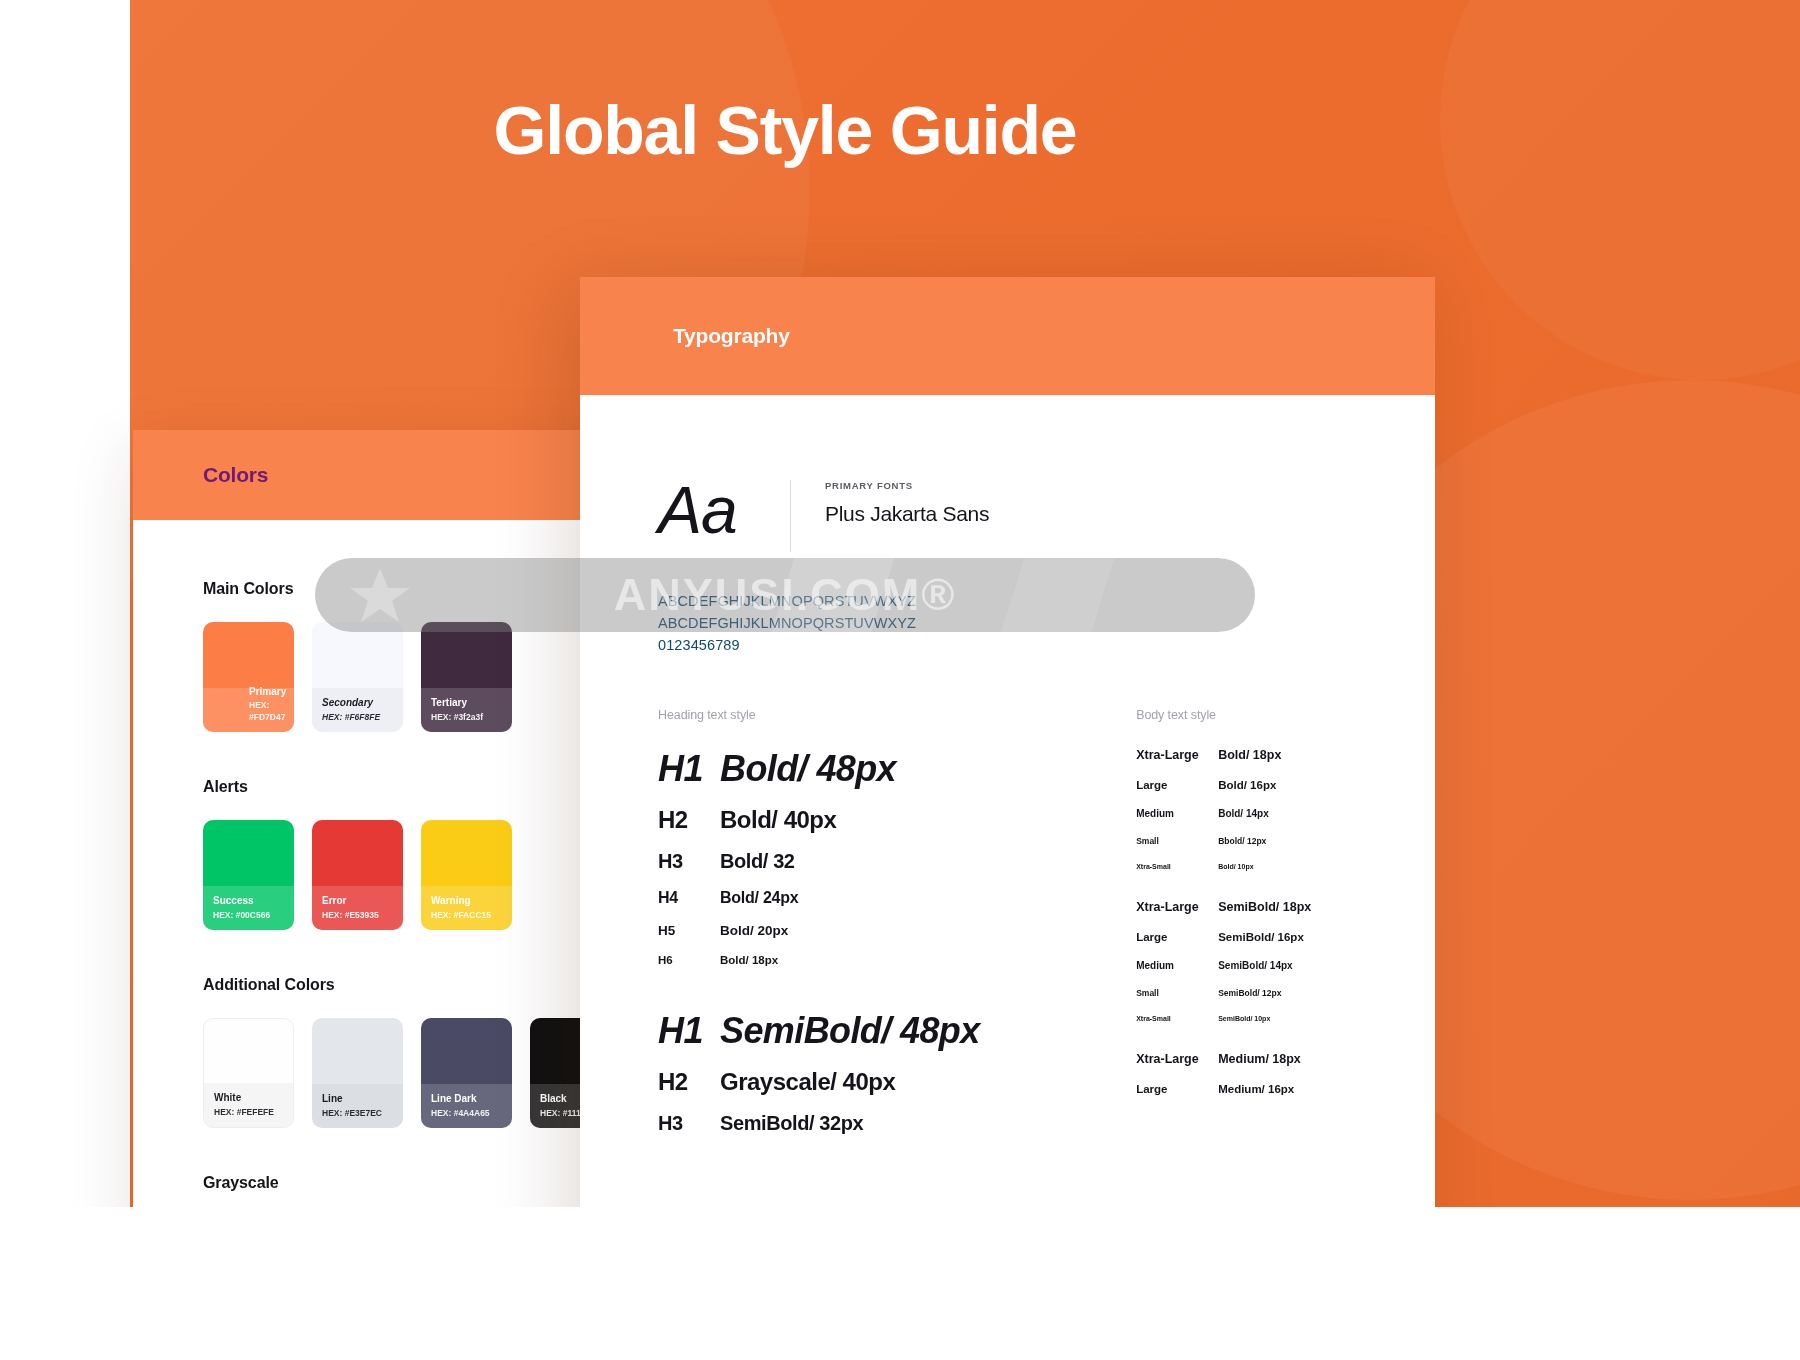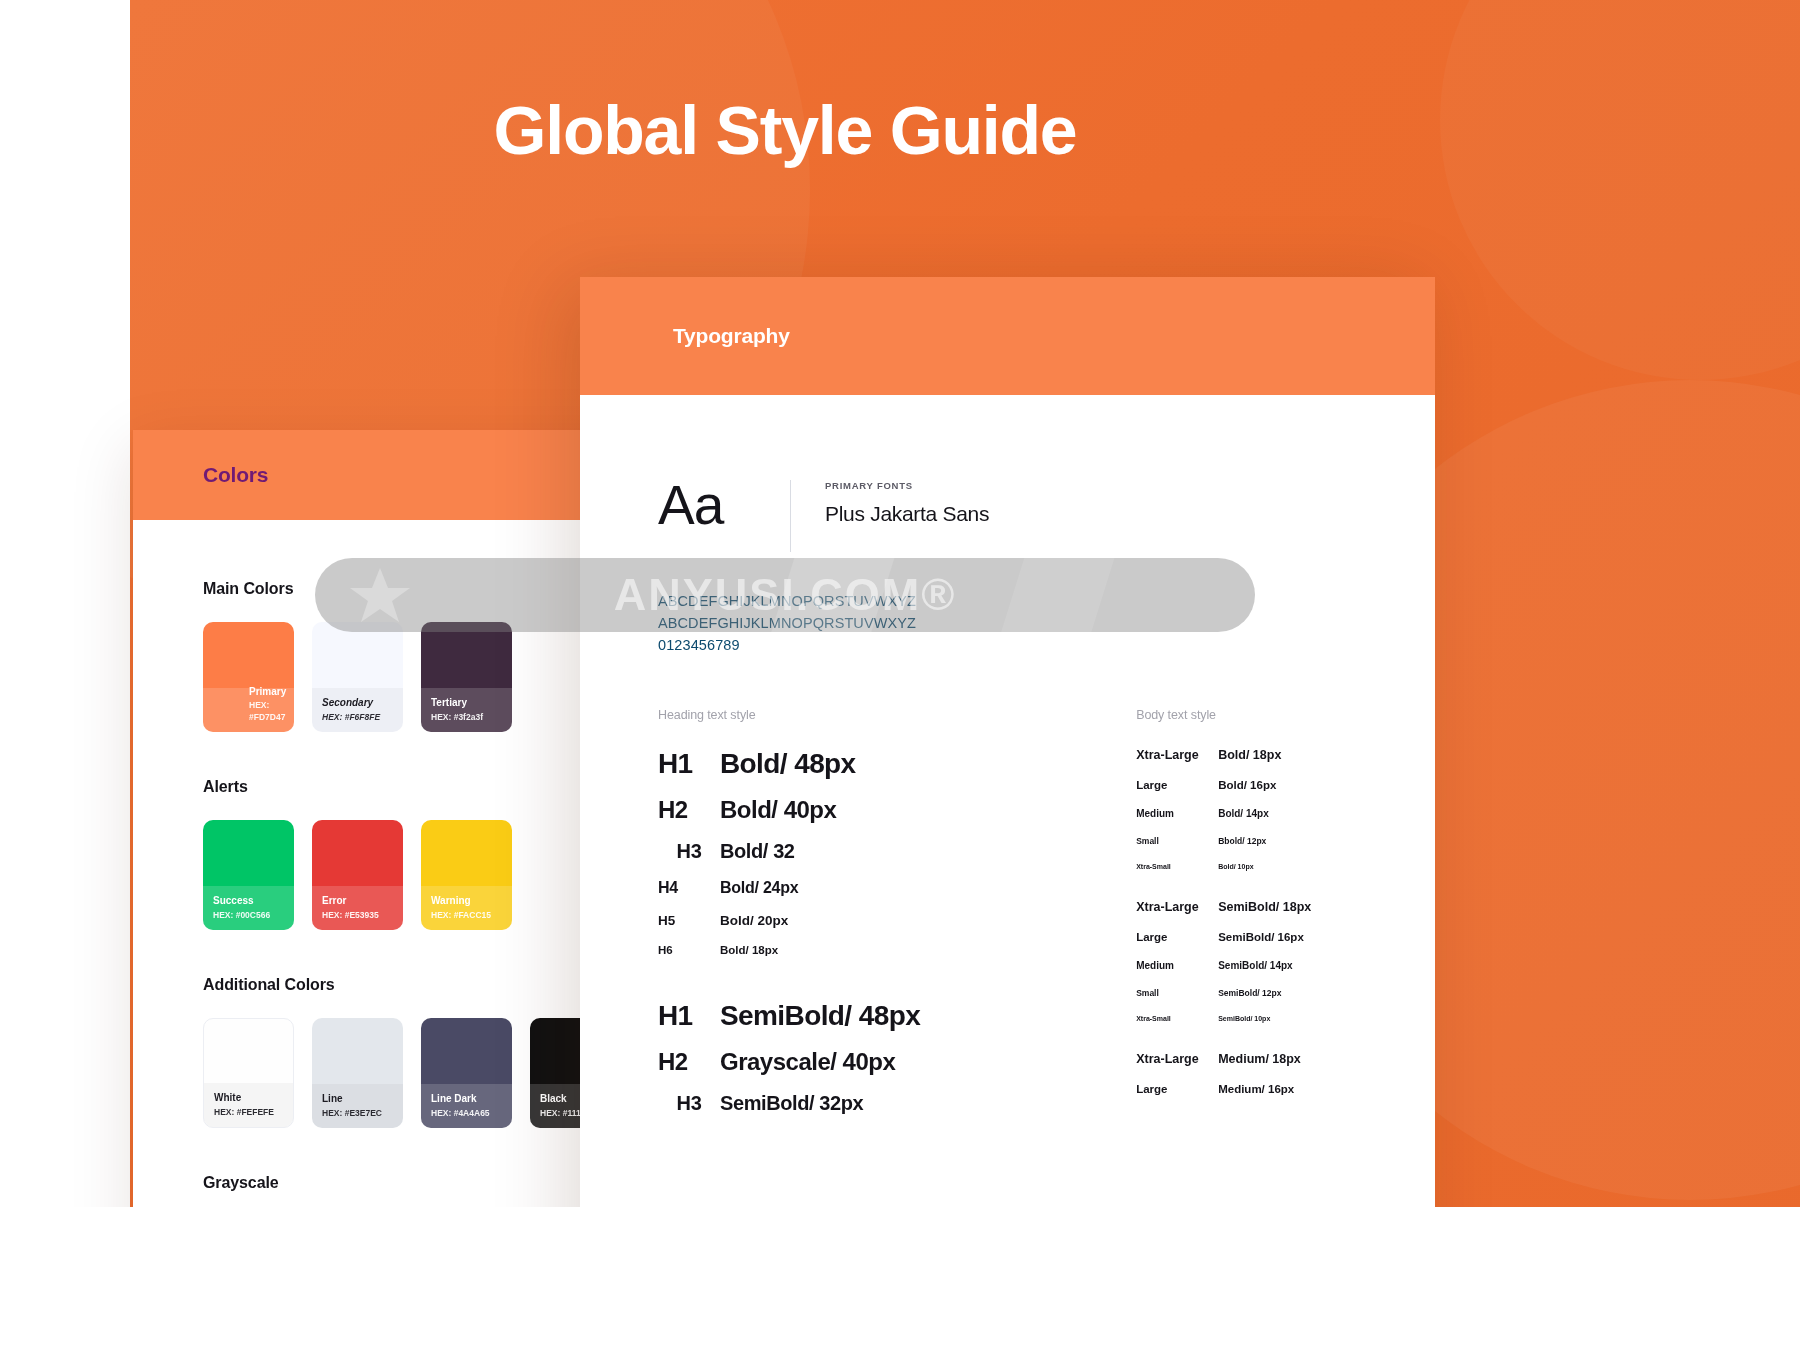--- a/index.html
+++ b/index.html
@@ -167,26 +167,27 @@
     box-sizing: border-box;
     position: relative;
   }
   .font-hero {
     display: flex;
     align-items: flex-start;
     gap: 0;
     margin-bottom: 38px;
   }
   .aa-glyph {
-    font-size: 55px;
+    font-size: 66px;
     font-weight: normal;
     color: #15141a;
     line-height: 0.92;
     letter-spacing: -1px;
     width: 132px;
+    font-style: italic;
   }
   .hero-divider {
     width: 1px;
     height: 72px;
     background: #d9dce3;
     margin-right: 34px;
   }
   .hero-meta .hero-kicker {
     font-size: 9.5px;
     font-weight: bold;
@@ -221,26 +222,26 @@
 
   .h-row {
     display: flex;
     align-items: baseline;
     margin-bottom: 8px;
   }
   .h-key { color: #15141a; font-weight: bold; }
   .h-val { color: #15141a; font-weight: bold; }
   .h-key { width: 62px; flex: 0 0 62px; }
 
-  .hr-48 .h-key, .hr-48 .h-val { font-size: 28px; letter-spacing: -0.6px; }
+  .hr-48 .h-key, .hr-48 .h-val { font-size: 36px; letter-spacing: -0.6px; font-style: italic; }
   .hr-48 { margin-bottom: 16px; }
   .hr-40 .h-key, .hr-40 .h-val { font-size: 24px; letter-spacing: -0.5px; }
   .hr-40 { margin-bottom: 16px; }
   .hr-32 .h-key, .hr-32 .h-val { font-size: 20px; letter-spacing: -0.4px; }
-  .hr-32 { margin-bottom: 16px; text-align: center; }
+  .hr-32 { margin-bottom: 16px; }
   .hr-24 .h-key, .hr-24 .h-val { font-size: 16px; letter-spacing: -0.25px; }
   .hr-24 { margin-bottom: 16px; }
   .hr-20 .h-key, .hr-20 .h-val { font-size: 13.5px; }
   .hr-20 { margin-bottom: 16px; }
   .hr-18 .h-key, .hr-18 .h-val { font-size: 11.5px; }
   .hr-18 { margin-bottom: 16px; }
 
   .heading-group { margin-bottom: 44px; }
 
   .b-row {

